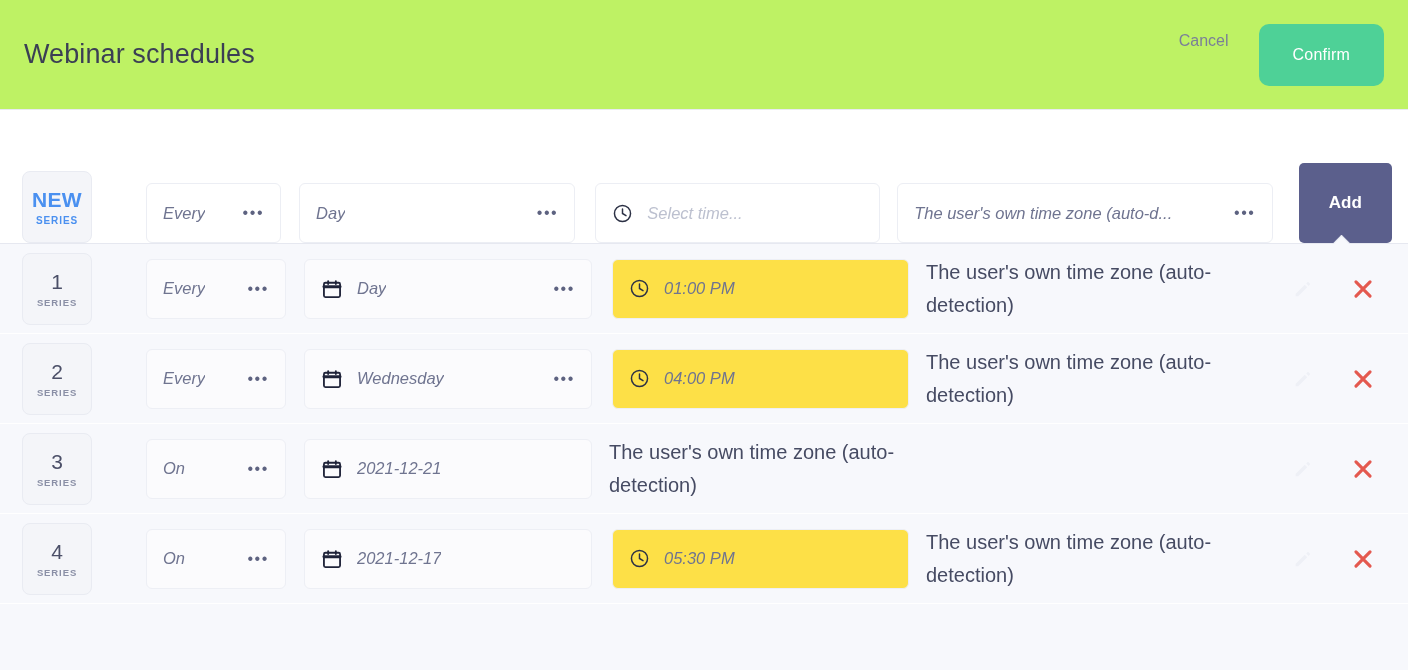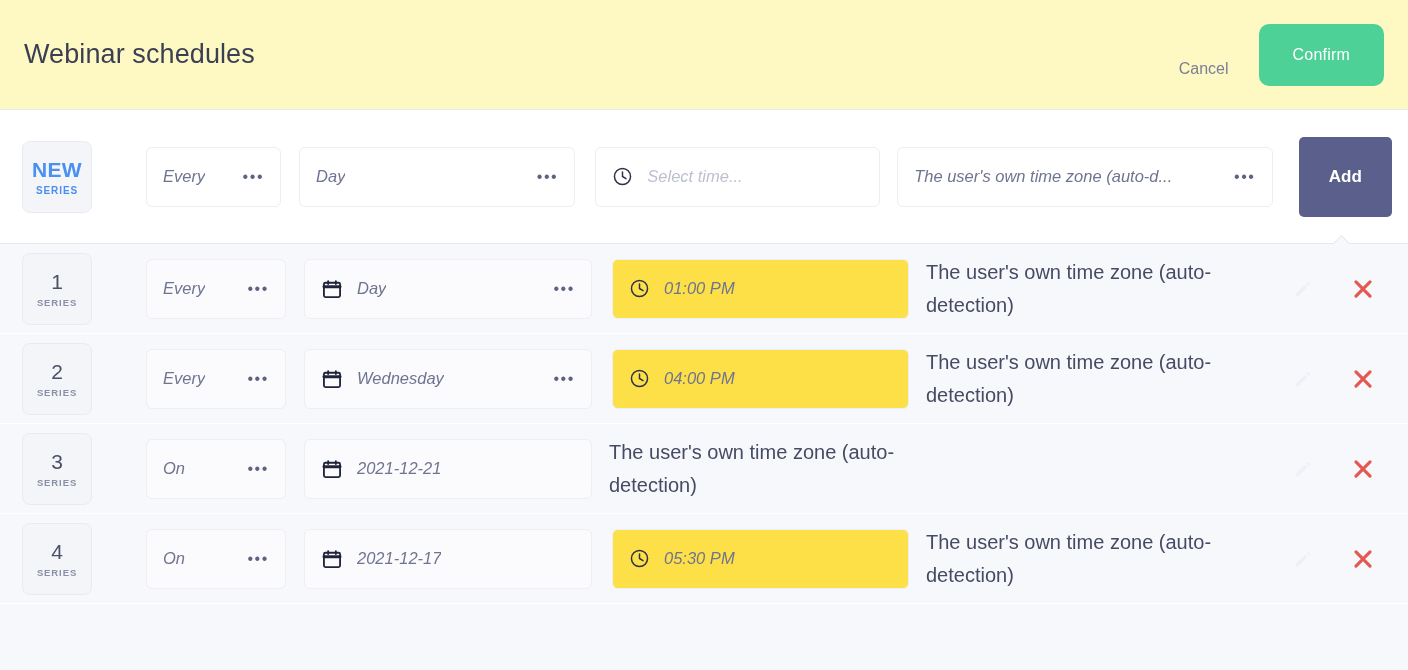--- a/index.html
+++ b/index.html
@@ -8,37 +8,37 @@
     background: #ffffff;
     font-family: "Liberation Sans", sans-serif;
     overflow: hidden;
   }
   .app { width: 1408px; height: 670px; position: relative; display: flex; flex-direction: column; }
 
   
   .header {
     height: 110px;
     flex: 0 0 110px;
-    background: #fef9c3;
+    background: #bef264;
     border-bottom: 1px solid #e8eaf0;
     display: flex;
     align-items: center;
     padding: 0 24px 0 24px;
     position: relative;
   }
   .page-title {
     font-size: 27px;
     color: #3b3f54;
     letter-spacing: .1px;
     font-weight: 400;
   }
   .header-actions {
     margin-left: auto;
     display: flex;
-    align-items: flex-end;
+    align-items: flex-start;
     gap: 26px;
   }
   .btn-cancel {
     background: transparent;
     border: none;
     font-family: "Liberation Sans", sans-serif;
     font-size: 16px;
     color: #7a7f98;
     cursor: pointer;
     padding: 8px 4px;
@@ -54,21 +54,21 @@
     height: 62px;
     cursor: pointer;
     letter-spacing: .2px;
   }
 
   
   .composer {
     flex: 0 0 133px;
     background: #ffffff;
     display: flex;
-    align-items: center;
+    align-items: flex-end;
     padding: 0 16px 0 22px;
     position: relative;
   }
   .badge {
     width: 70px; height: 72px;
     border-radius: 8px;
     background: #f4f5f9;
     border: 1px solid #e9ebf2;
     display: flex;
     flex-direction: column;

